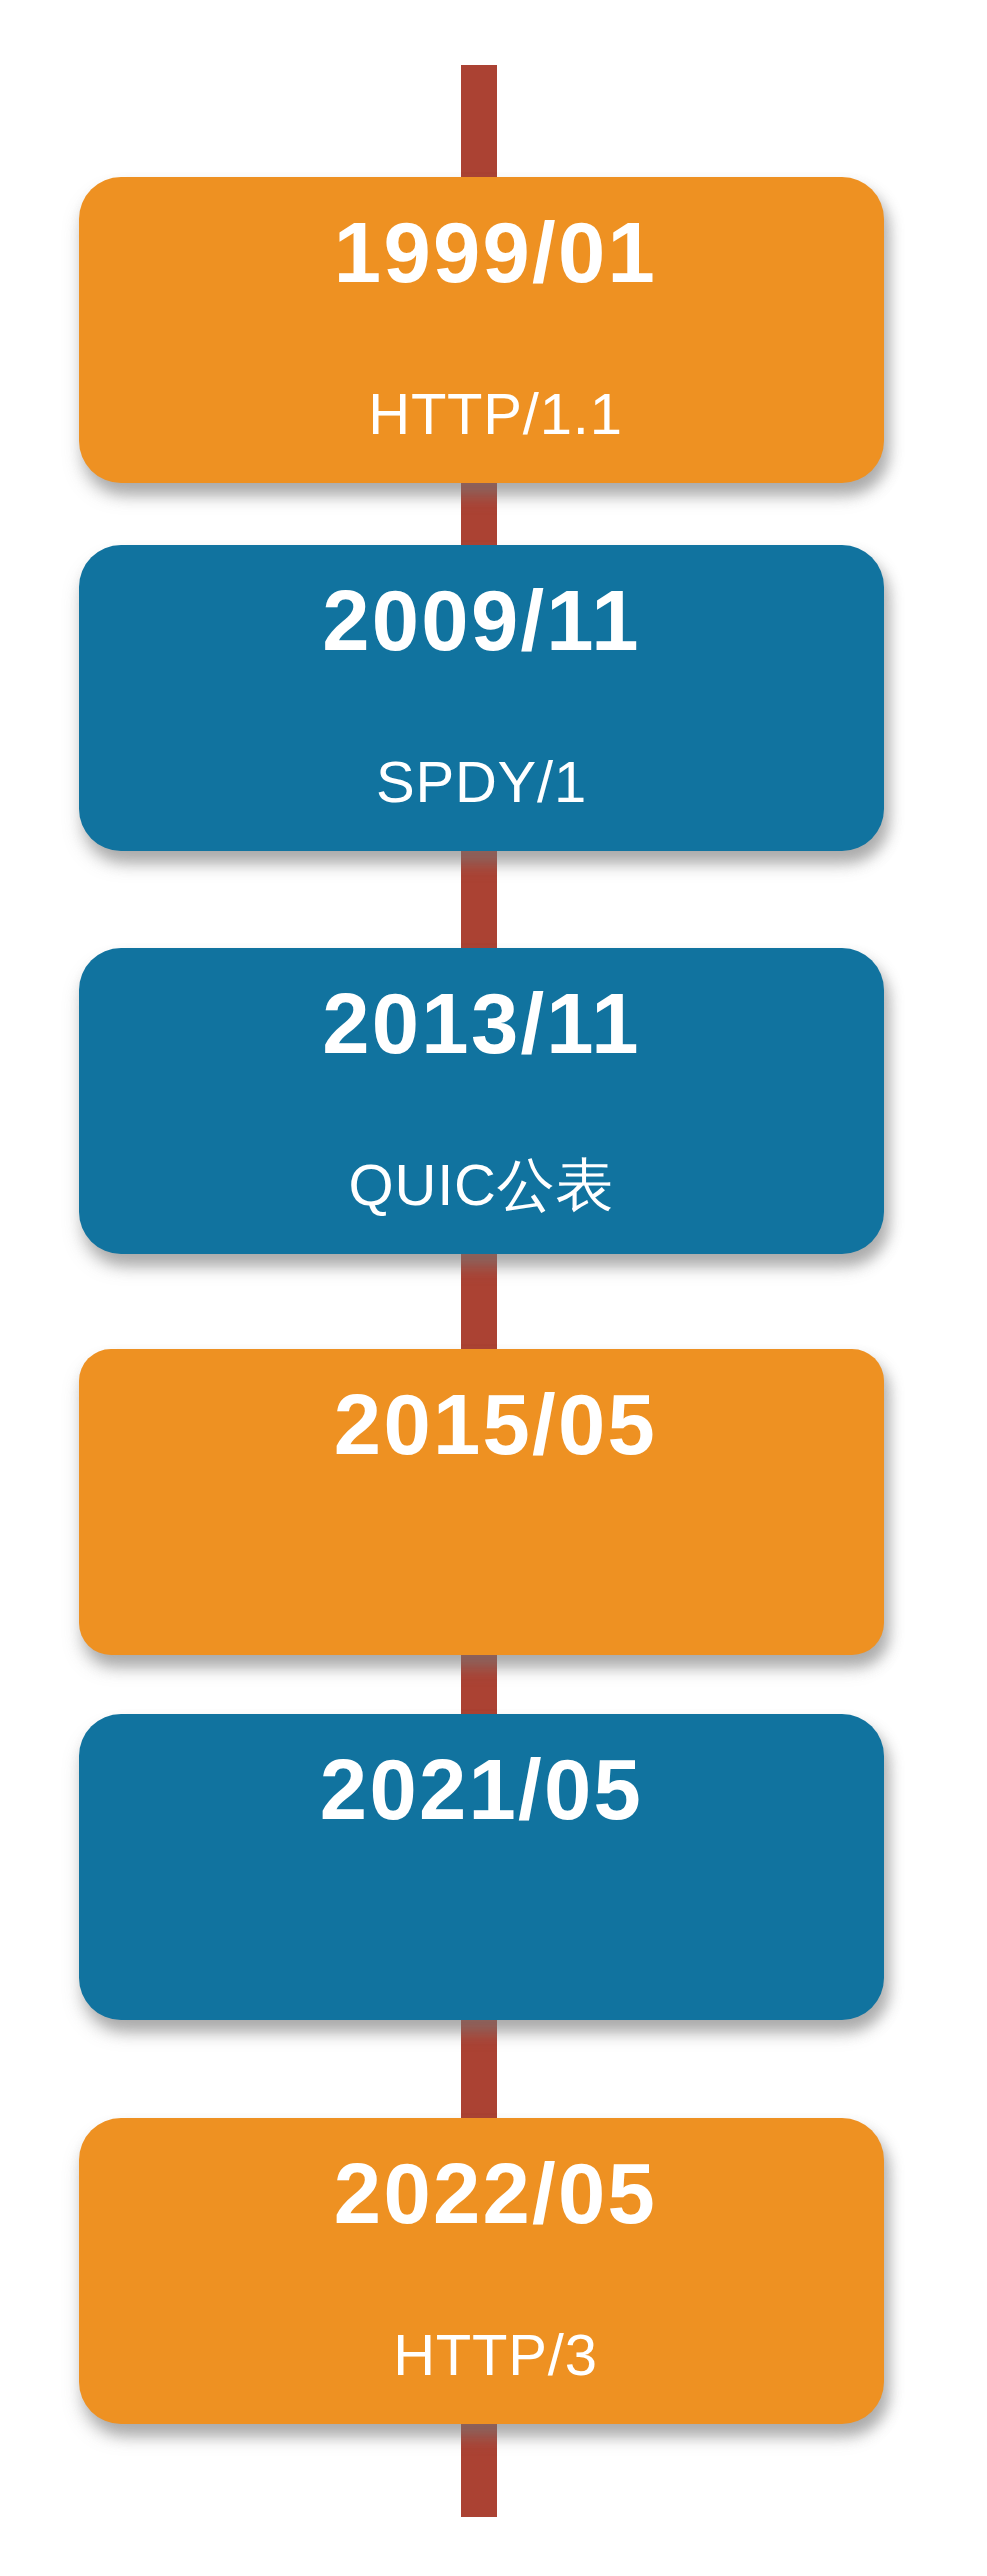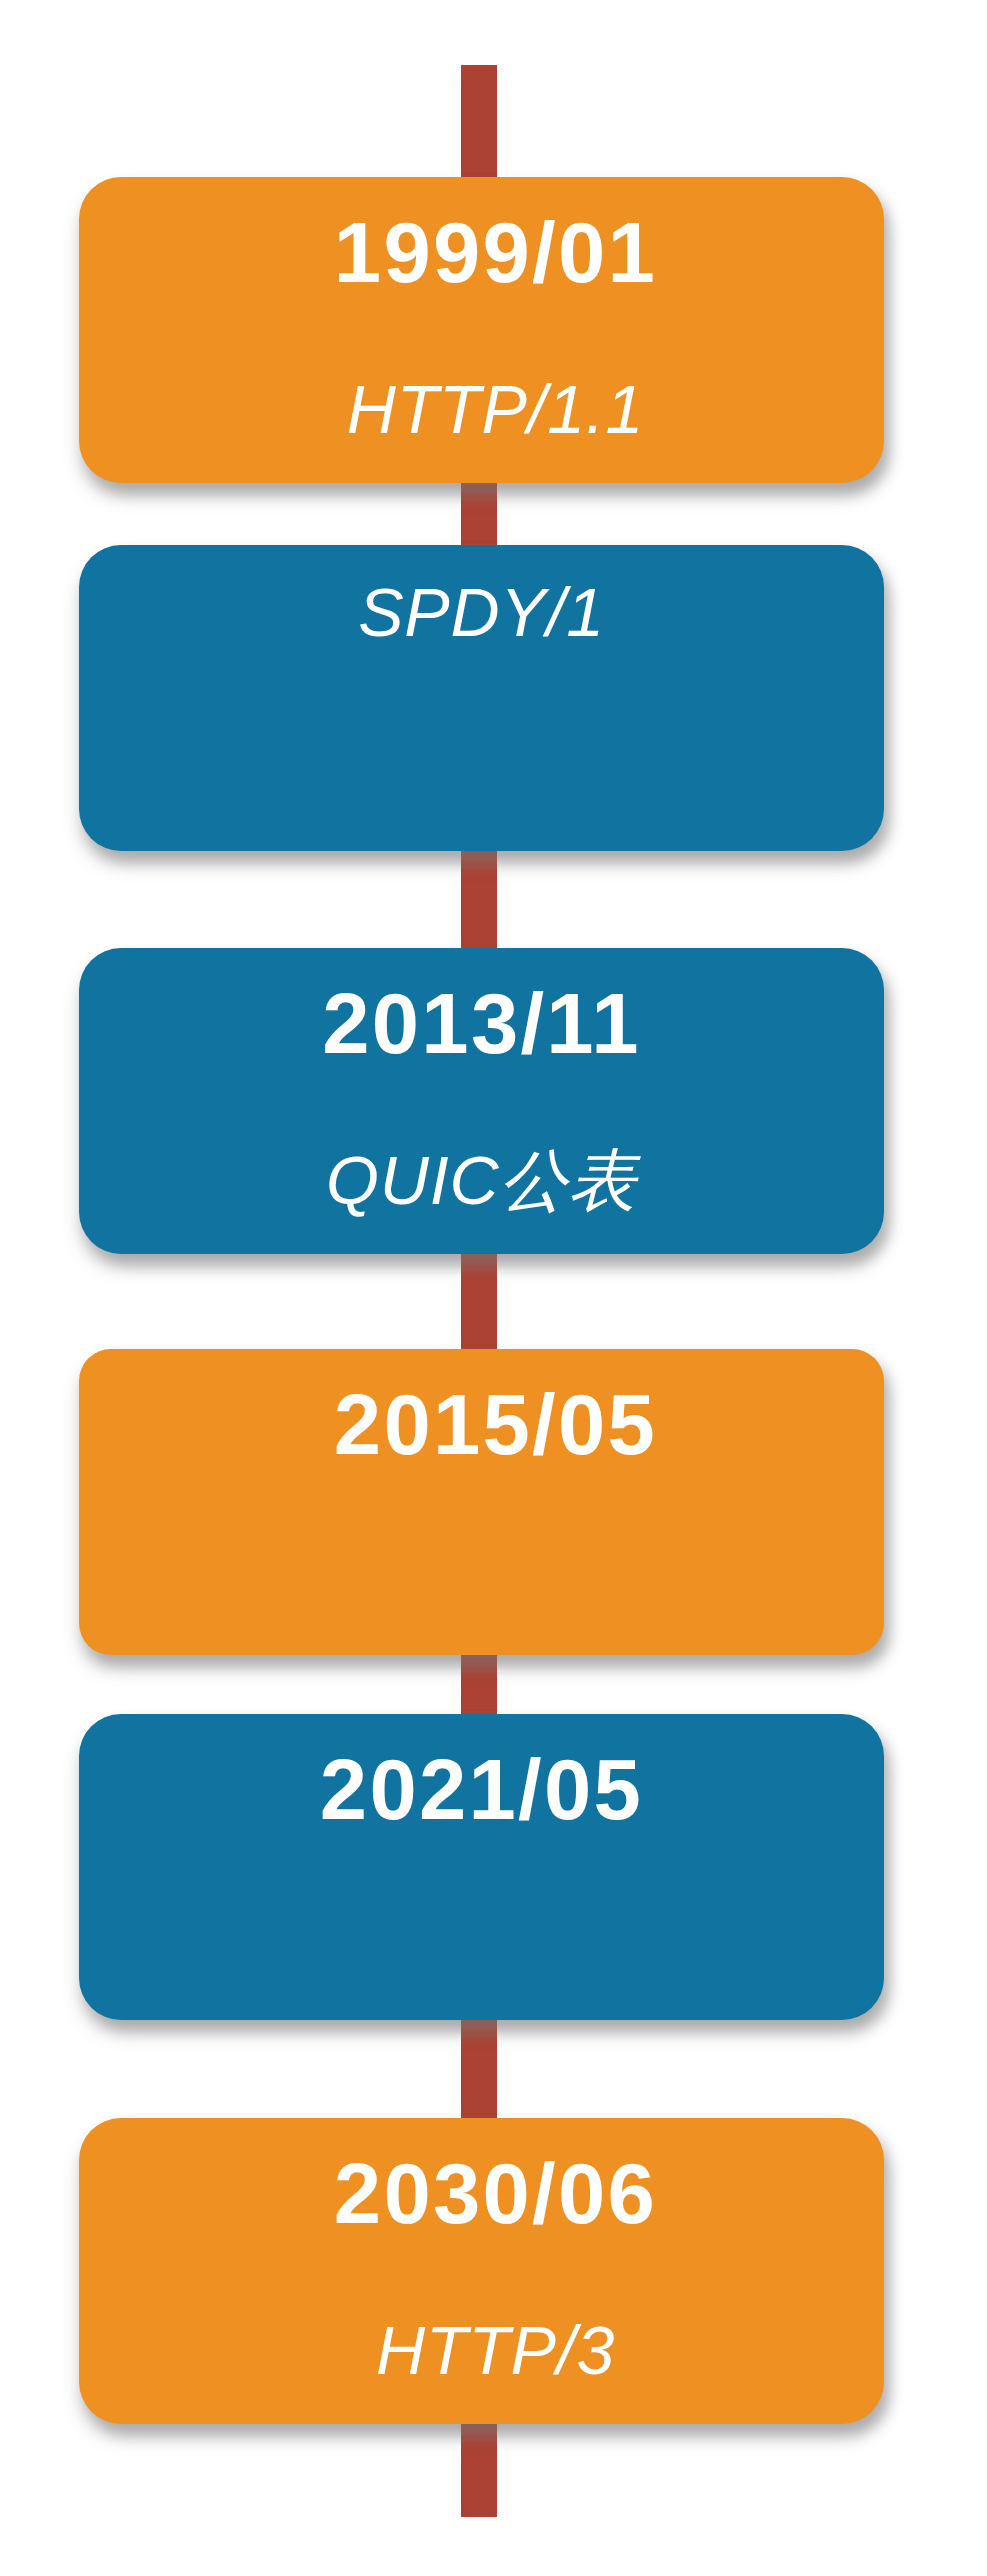--- a/index.html
+++ b/index.html
@@ -43,50 +43,50 @@
   .card.orange { background: var(--orange, #EE9122); padding-left: 28px; }
   .card.teal   { background: var(--teal,   #11739F); }
   .card-date {
     font-size: 85px;
     font-weight: bold;
     line-height: 1;
     letter-spacing: 2.3px;
     white-space: nowrap;
   }
   .card-event {
-    font-size: 68px;
+    font-size: 58px;
     font-weight: normal;
     line-height: 1;
     letter-spacing: 0.8px;
     white-space: nowrap;
-    font-style: italic;
   }
 </style>
 </head>
 <body style="--orange: #EE9122; --teal: #11739F; --line: #AB4233; --text: #FFFFFF; --bg: #FFFFFF;">
 
 <div class="timeline-canvas">
   <div class="timeline-line"></div>
   <div id="cards">
       <div class="card orange" style="top: 177px;">
     <div class="card-date">1999/01</div>
     <div class="card-event">HTTP/1.1</div>
   </div>
       <div class="card teal" style="top: 545px;">
+    <div class="card-date">2009/11</div>
     <div class="card-event">SPDY/1</div>
   </div>
       <div class="card teal" style="top: 948px; gap: 40px;">
     <div class="card-date">2013/11</div>
     <div class="card-event">QUIC公表</div>
   </div>
       <div class="card orange" style="top: 1349px; border-radius: 32px;">
     <div class="card-date">2015/05</div>
   </div>
       <div class="card teal" style="top: 1714px;">
     <div class="card-date">2021/05</div>
   </div>
       <div class="card orange" style="top: 2118px;">
-    <div class="card-date">2030/06</div>
+    <div class="card-date">2022/05</div>
     <div class="card-event">HTTP/3</div>
   </div>
     </div>
 </div>
 
 
 </body></html>

